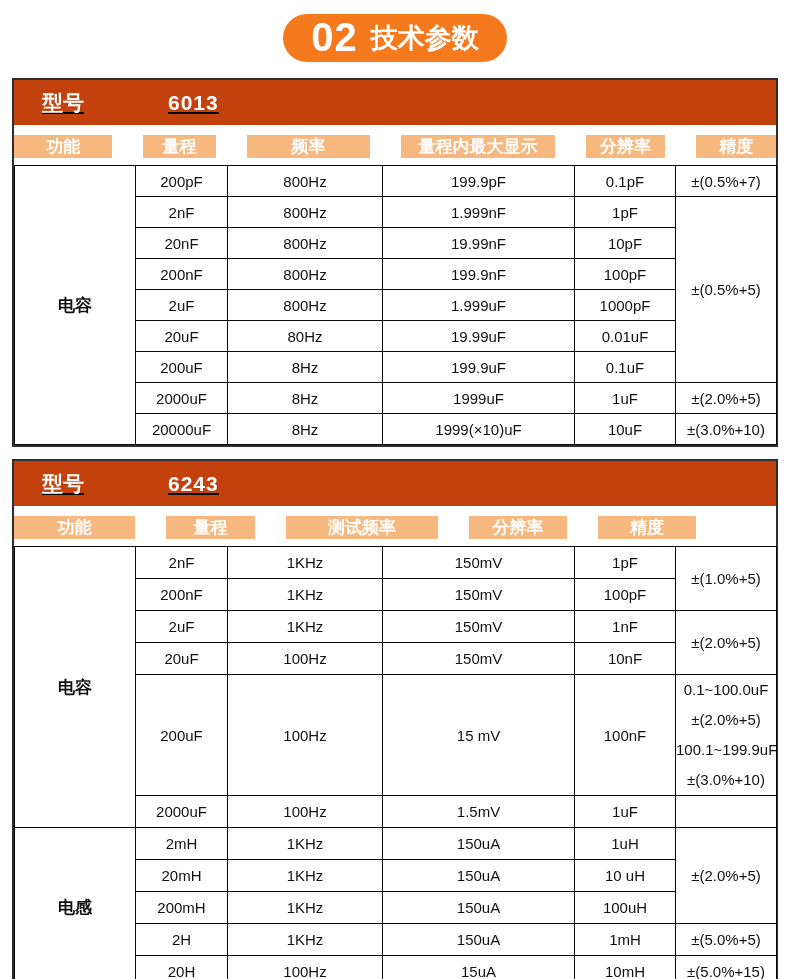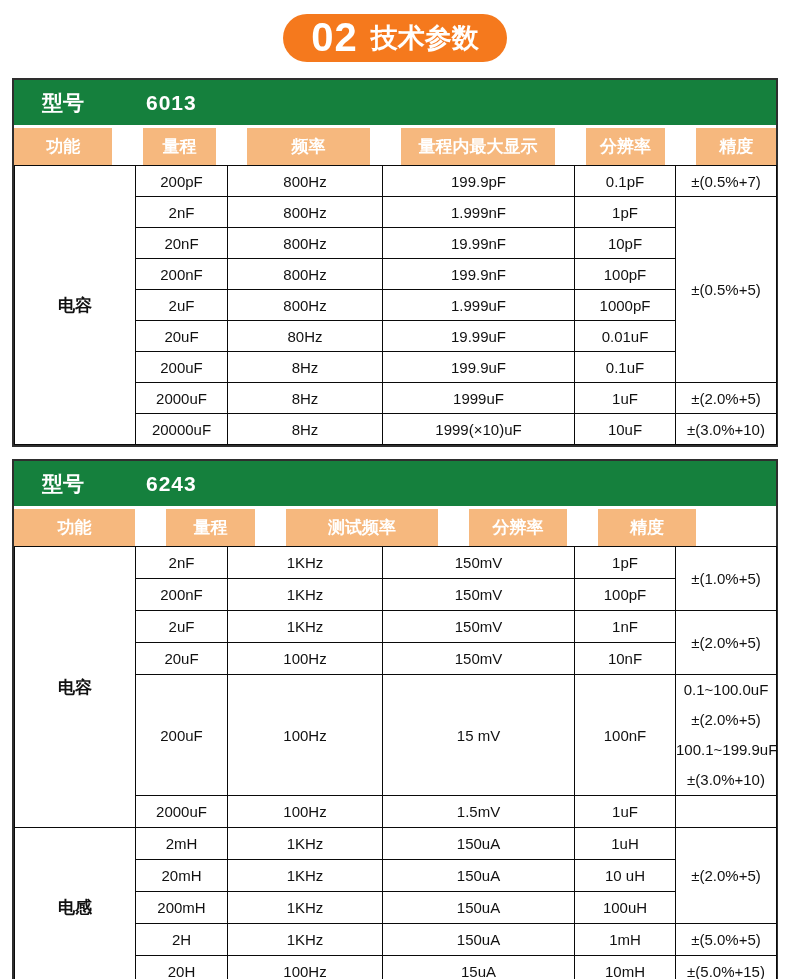--- a/index.html
+++ b/index.html
@@ -7,24 +7,24 @@
 
   
   .badge-wrap{display:flex;justify-content:center;padding-top:14px;}
   .badge{background:#F5791D;border-radius:34px;height:48px;display:flex;align-items:center;gap:13px;padding:0 28px;}
   .badge .num{color:#fff;font-size:40px;font-weight:800;letter-spacing:1px;line-height:1;transform:translateY(-1px);}
   .badge .ttl{color:#fff;font-size:27px;font-weight:700;line-height:1;}
 
   
   .spec{margin:16px 12px 0 12px;border:2px solid #2e2e2e;background:#fff;}
   .spec.second{margin-top:12px;}
-  .model-bar{background:#15803d;height:45px;display:flex;align-items:center;margin-bottom:3px;}
+  .model-bar{background:#c2410c;height:45px;display:flex;align-items:center;margin-bottom:3px;text-decoration:underline;}
   .model-bar .mlabel{color:#fff;font-size:21px;font-weight:700;padding-left:28px;}
-  .model-bar .mval{color:#fff;font-size:21px;font-weight:700;margin-left:62px;letter-spacing:1px;}
-  .hdr-row{display:flex;height:37px;}
+  .model-bar .mval{color:#fff;font-size:21px;font-weight:700;margin-left:84px;letter-spacing:1px;}
+  .hdr-row{display:flex;height:37px;align-items:center;}
   .hcell{background:#F6B87E;color:#fff;font-size:17px;font-weight:700;display:flex;align-items:center;justify-content:center;box-sizing:border-box;}
   .hcell + .hcell{border-left:3px solid #ffffff;margin-left:28px;}
   .w0{width:121px}.w1{width:92px}.w2{width:155px}.w3{width:192px}.w4{width:101px}.w5{width:101px}
 
   table.grid{border-collapse:collapse;table-layout:fixed;width:762px;}
   table.grid td{border:1.5px solid #0a0a0a;text-align:center;vertical-align:middle;font-size:15px;color:#111;padding:0;}
   table.grid td.func{font-size:17px;font-weight:700;}
   .t1 td{height:30px;}
   .t2 td{height:31px;}
   .t2 td.bigrow{height:115px;}

